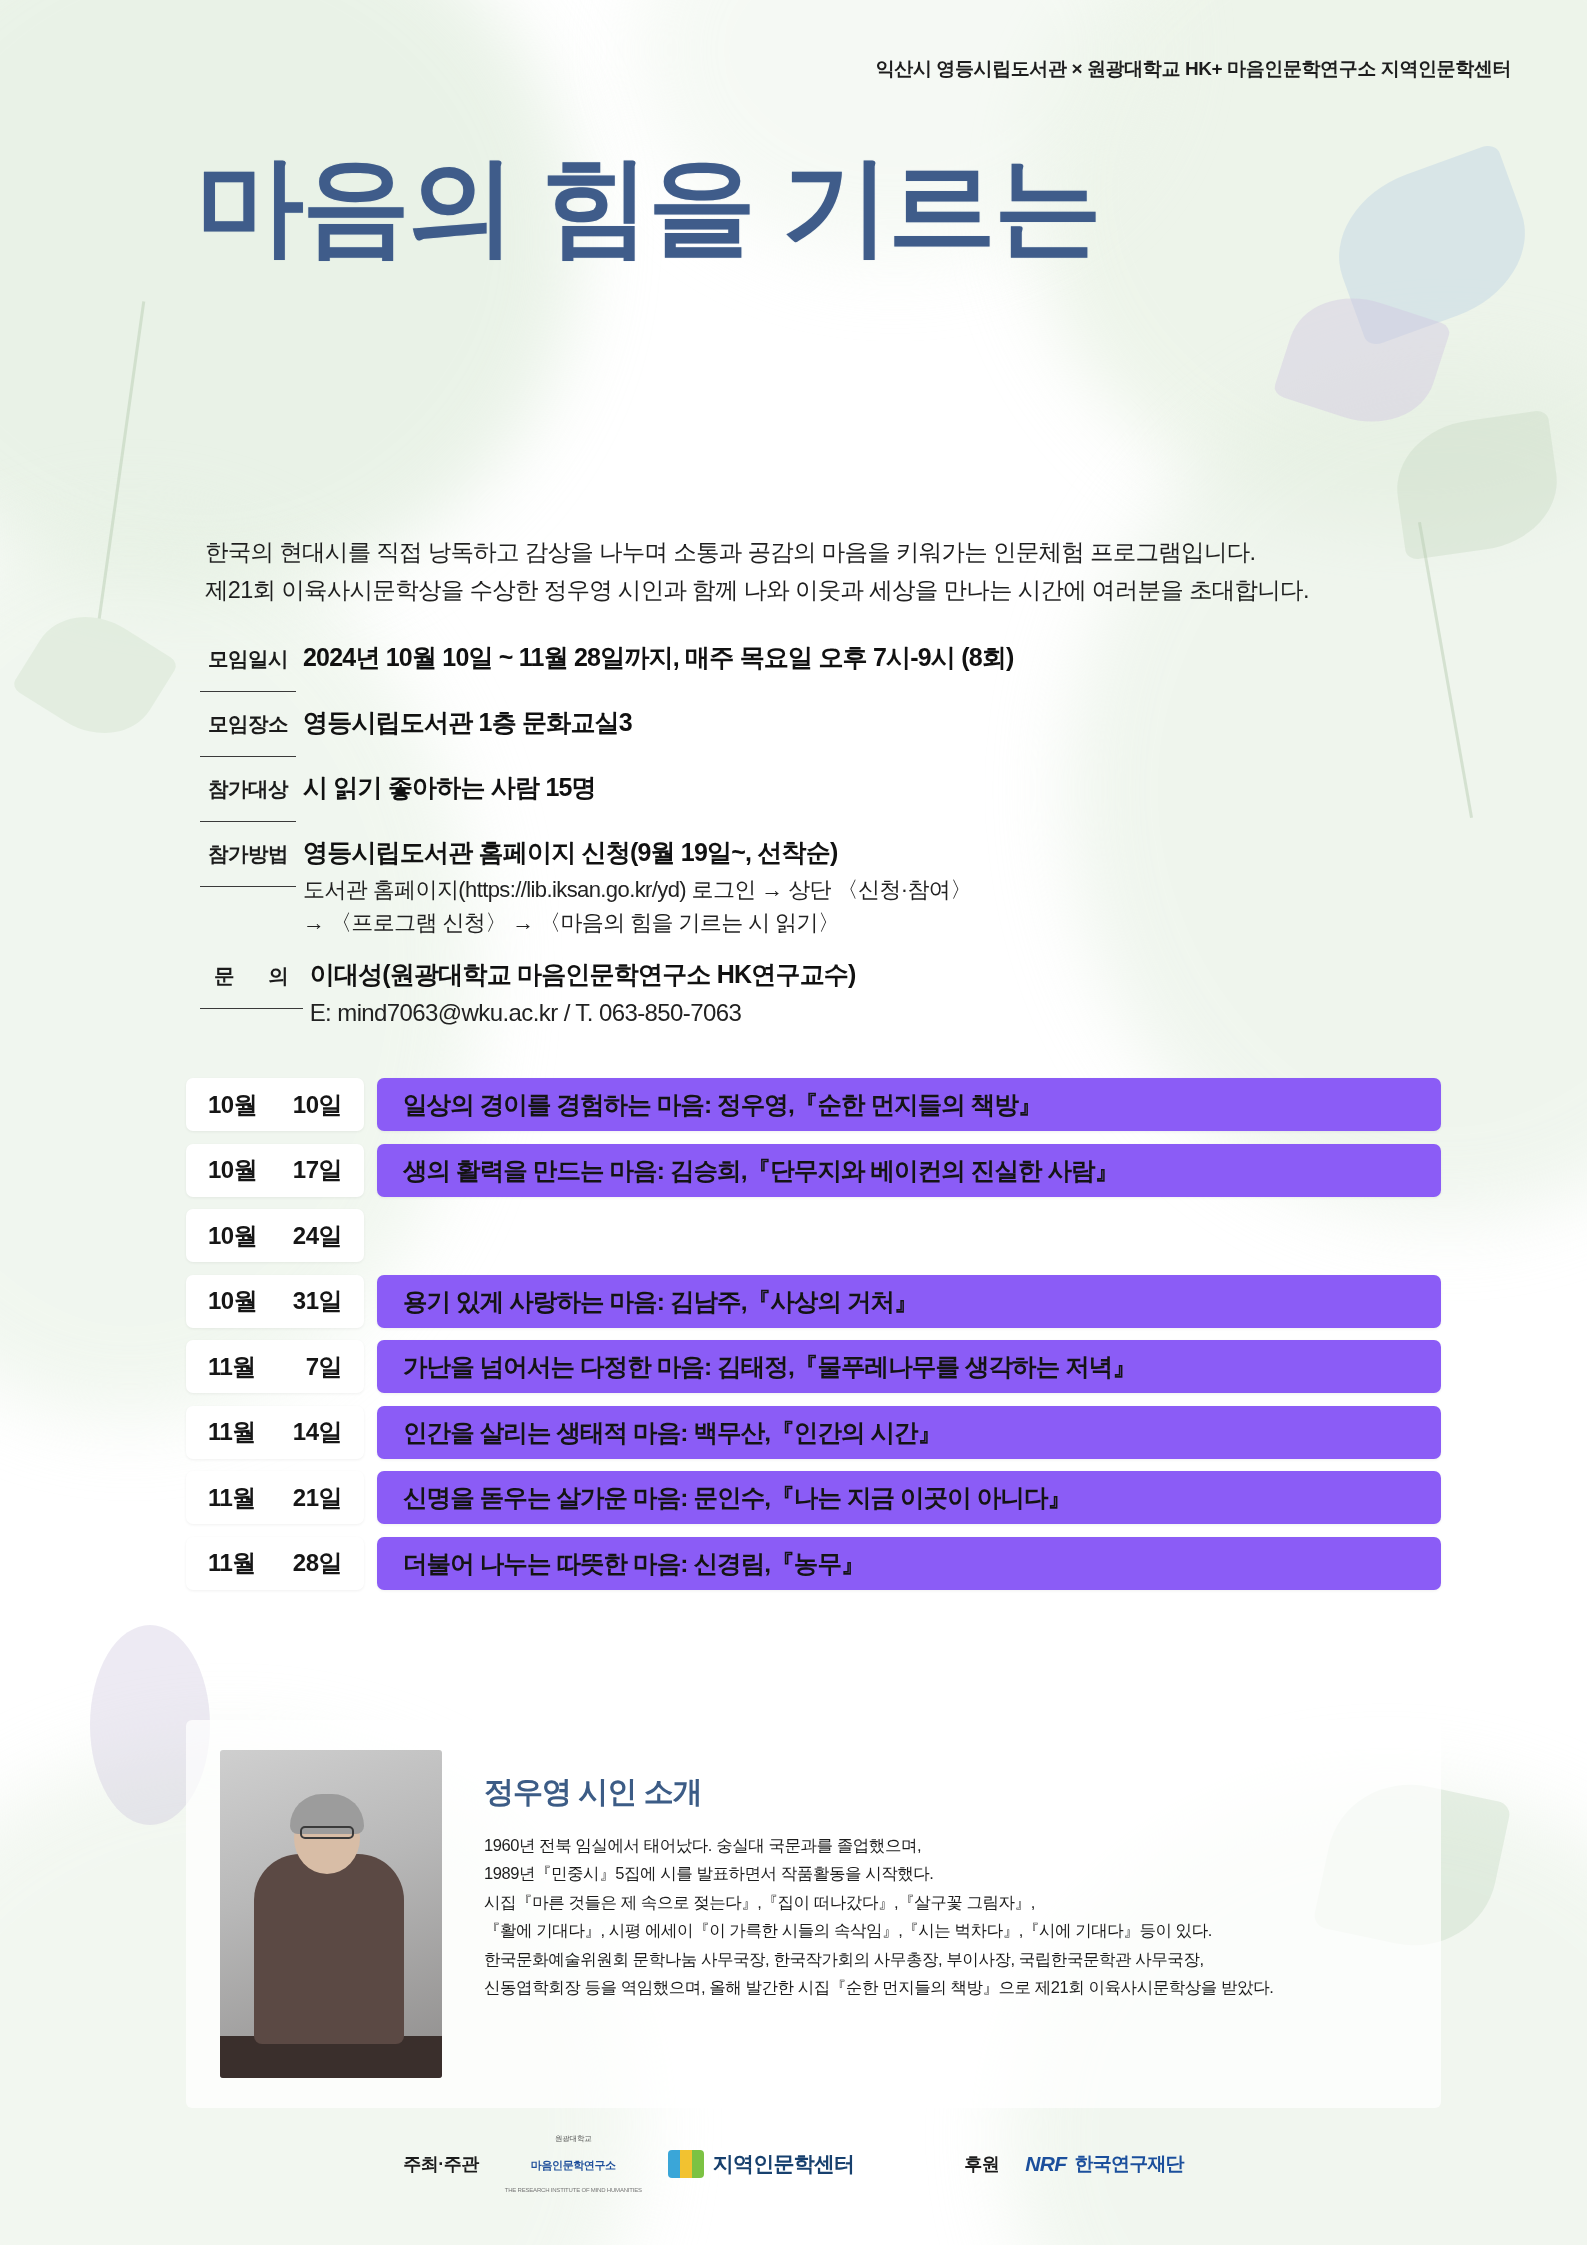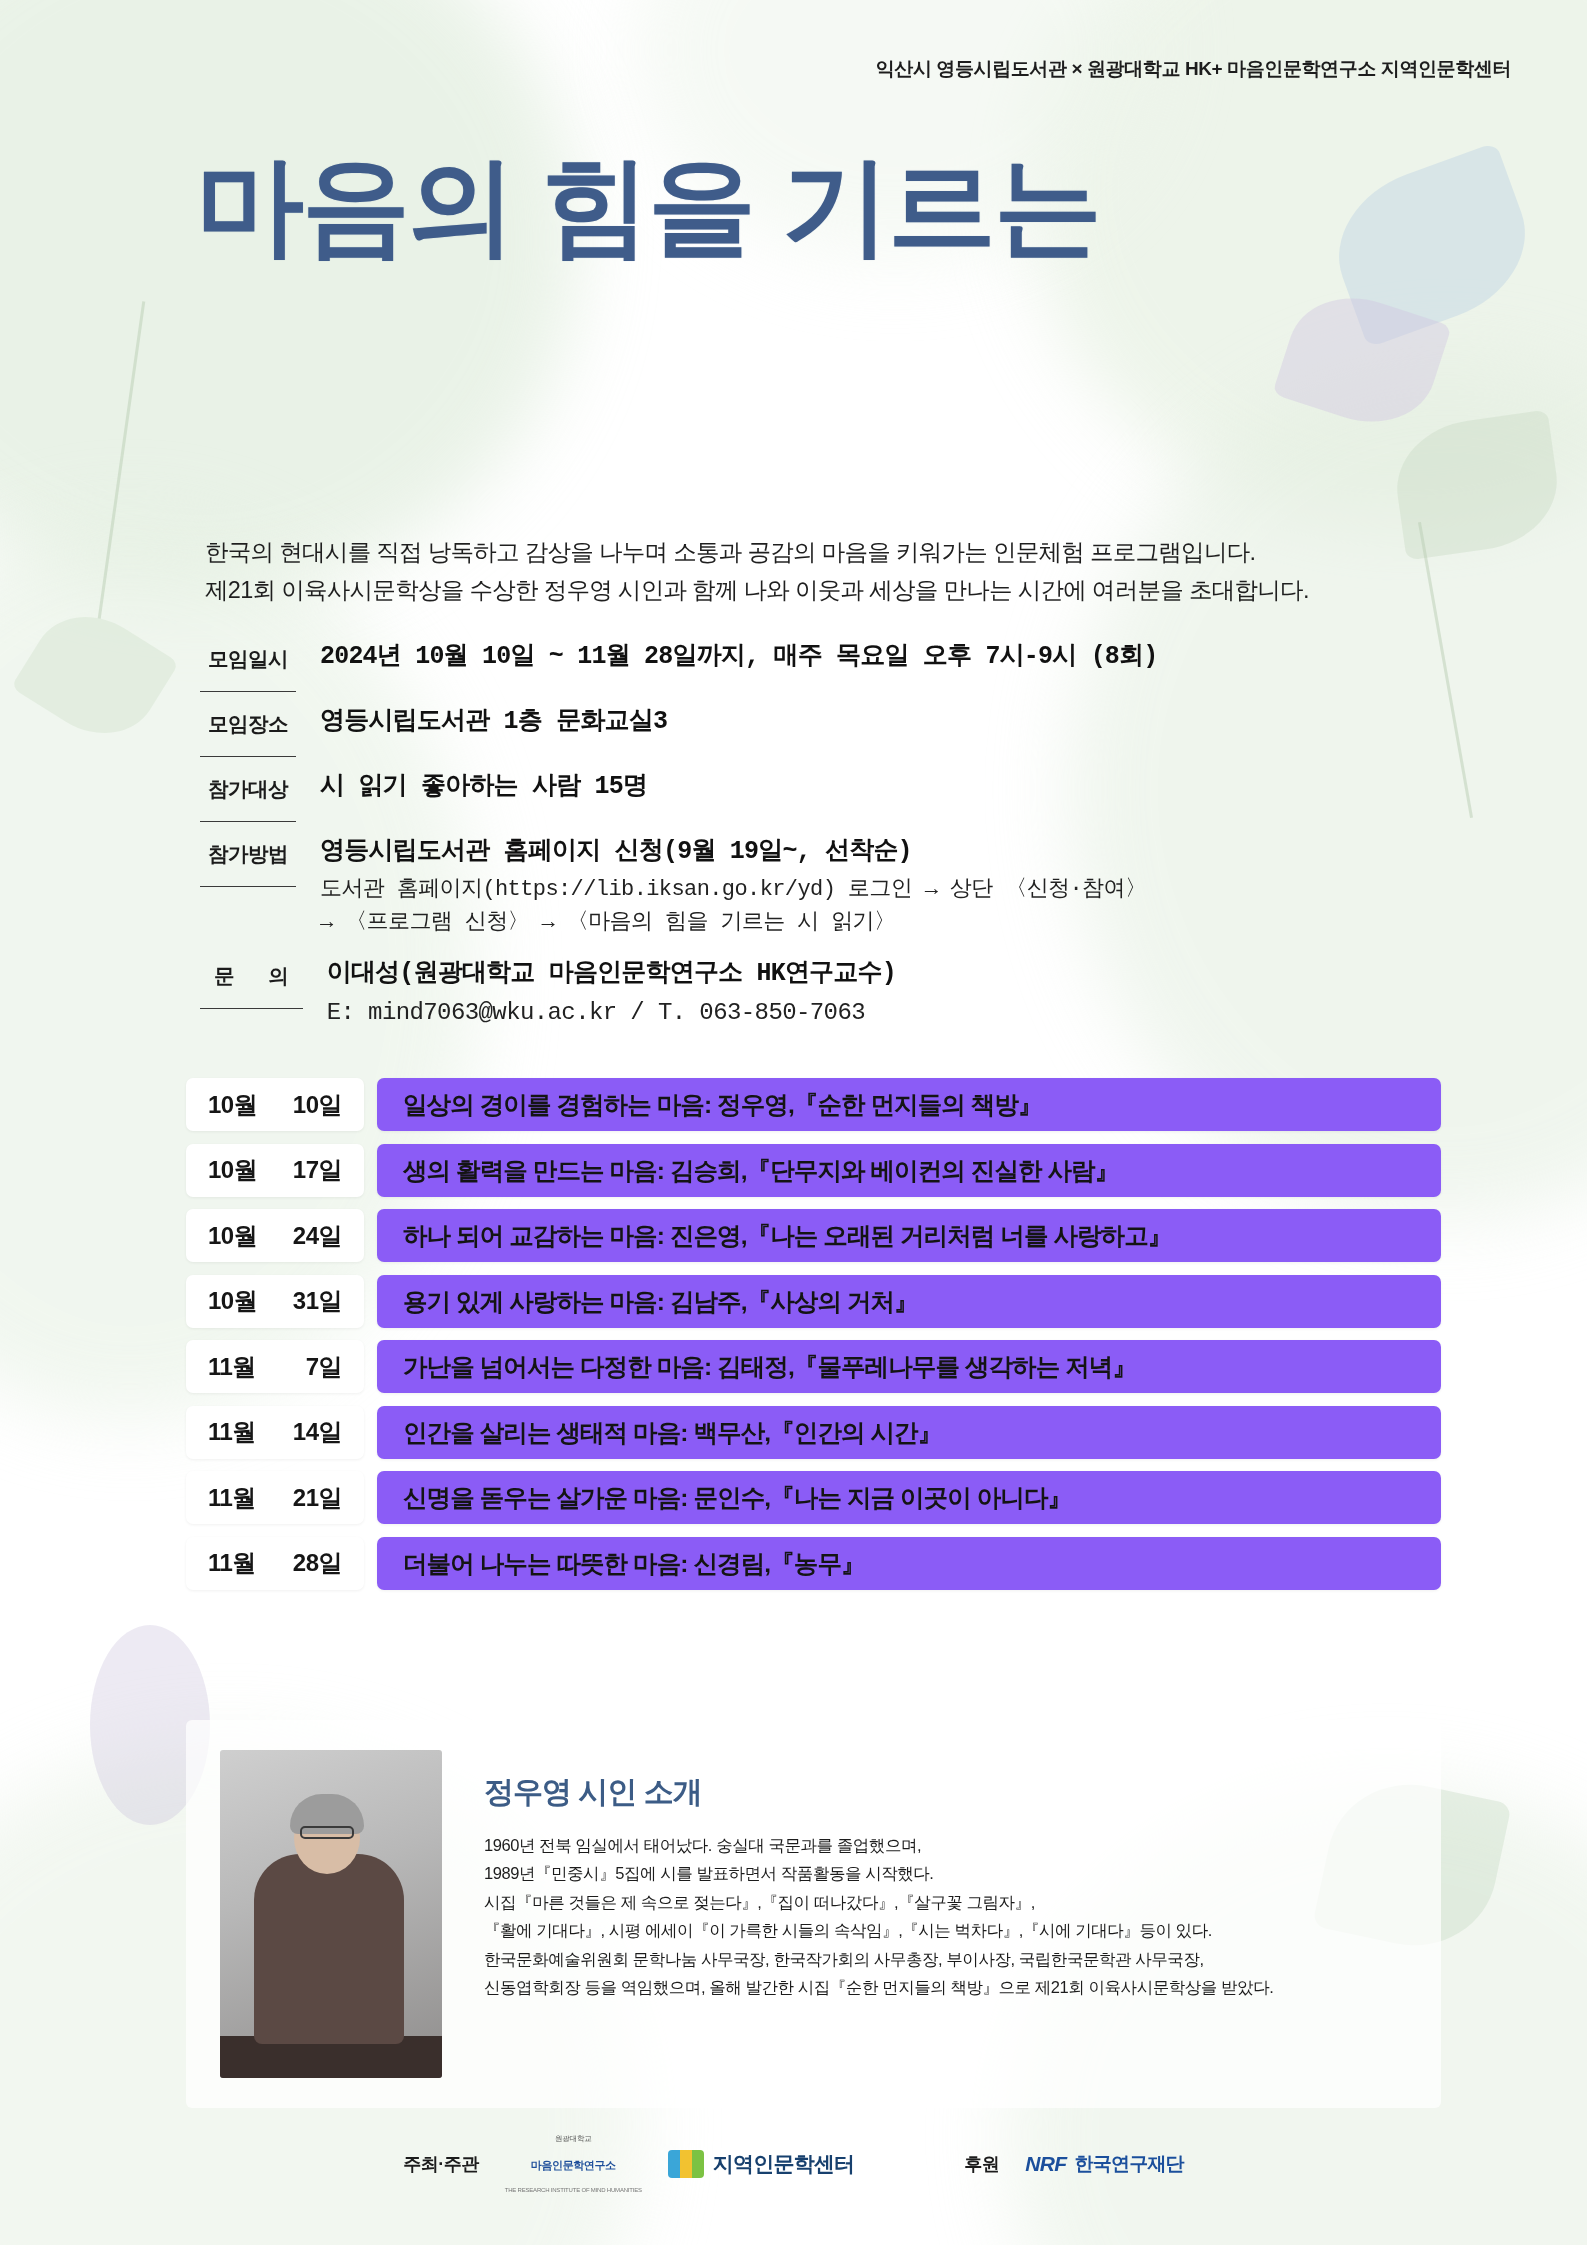--- a/index.html
+++ b/index.html
@@ -63,21 +63,21 @@
 
   
   .info { position:absolute; left:200px; top:640px; width:1250px; }
   .row { display:flex; align-items:flex-start; margin-bottom:13px; }
   .row .label {
     flex:0 0 96px; font-size:20.5px; font-weight:600; color:#1b1b1b;
     border-bottom:1.6px solid #3a3a3a; padding-bottom:18px; text-align:center;
     letter-spacing:-.5px; margin-top:5px; white-space:nowrap;
   }
   .row .label.spaced { letter-spacing:14px; text-indent:14px; }
-  .row .value { margin-left:24px;font-family:Liberation Mono, monospace; }
+  .row .value { margin-left:7px; }
   .row .value .main {
     font-size:25px; font-weight:700; color:#111; letter-spacing:-.8px; line-height:1.36;
   }
   .row .value .sub {
     font-size:22px; color:#222; letter-spacing:-.6px; line-height:1.5; margin-top:4px; font-weight:400;
   }
 
   
   .schedule { position:absolute; left:186px; top:1078px; width:1255px; }
   .sch-row { display:flex; align-items:center; margin-bottom:12.5px; }
@@ -243,21 +243,20 @@
         <span>17일</span>
       </div>
       <div class="sch-topic">생의 활력을 만드는 마음: 김승희,『단무지와 베이컨의 진실한 사람』</div>
     </div>
 
     <div class="sch-row">
       <div class="sch-date">
         <span>10월</span>
         <span>24일</span>
       </div>
-      <div class="sch-topic">하나 되어 교감하는 마음: 진은영,『나는 오래된 거리처럼 너를 사랑하고』</div>
     </div>
 
     <div class="sch-row">
       <div class="sch-date">
         <span>10월</span>
         <span>31일</span>
       </div>
       <div class="sch-topic">용기 있게 사랑하는 마음: 김남주,『사상의 거처』</div>
     </div>
 

